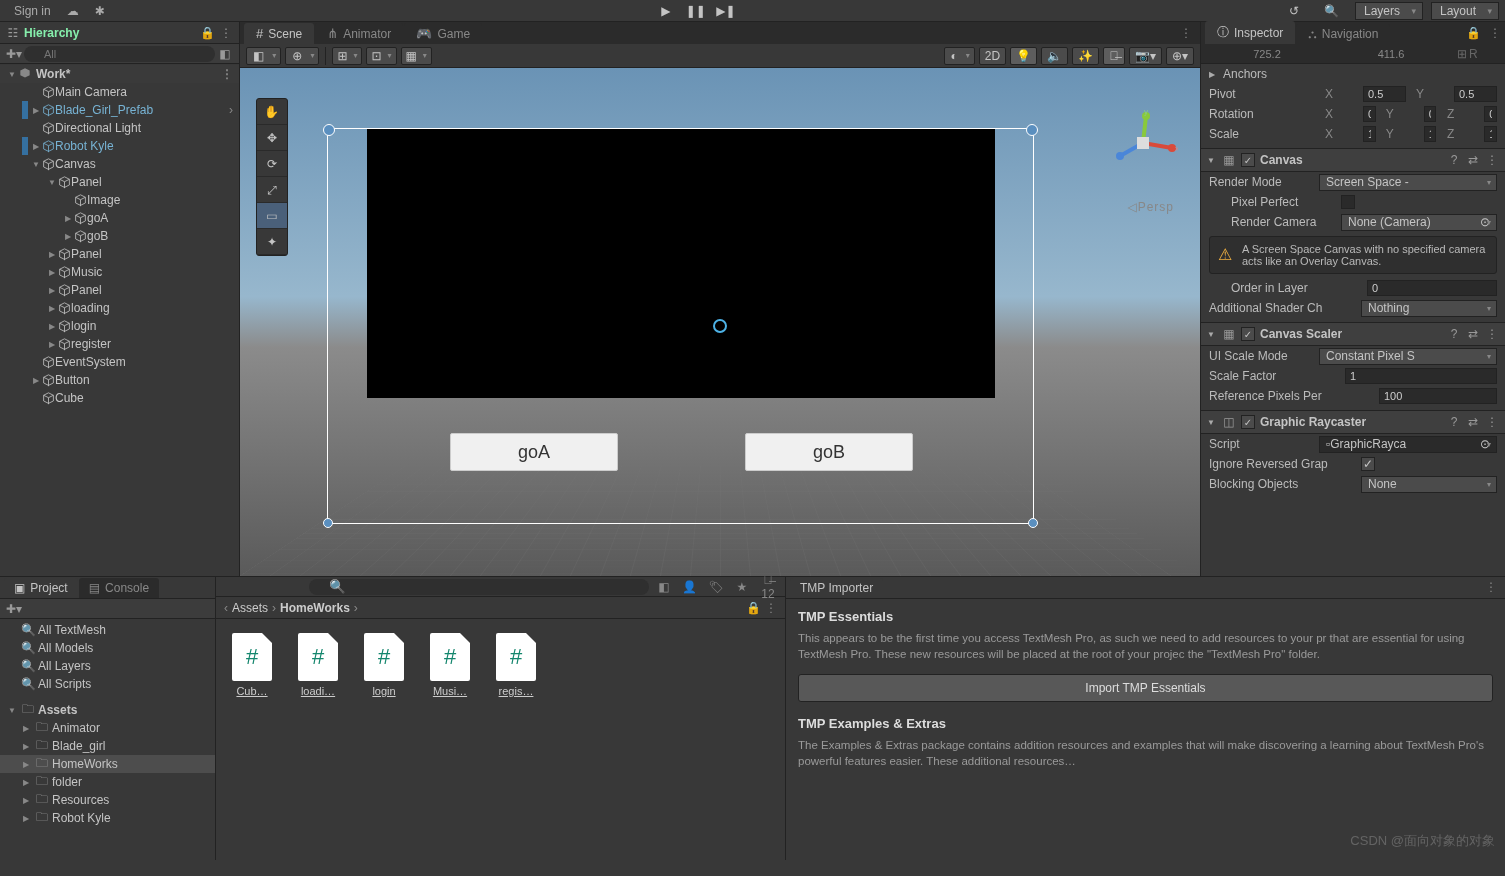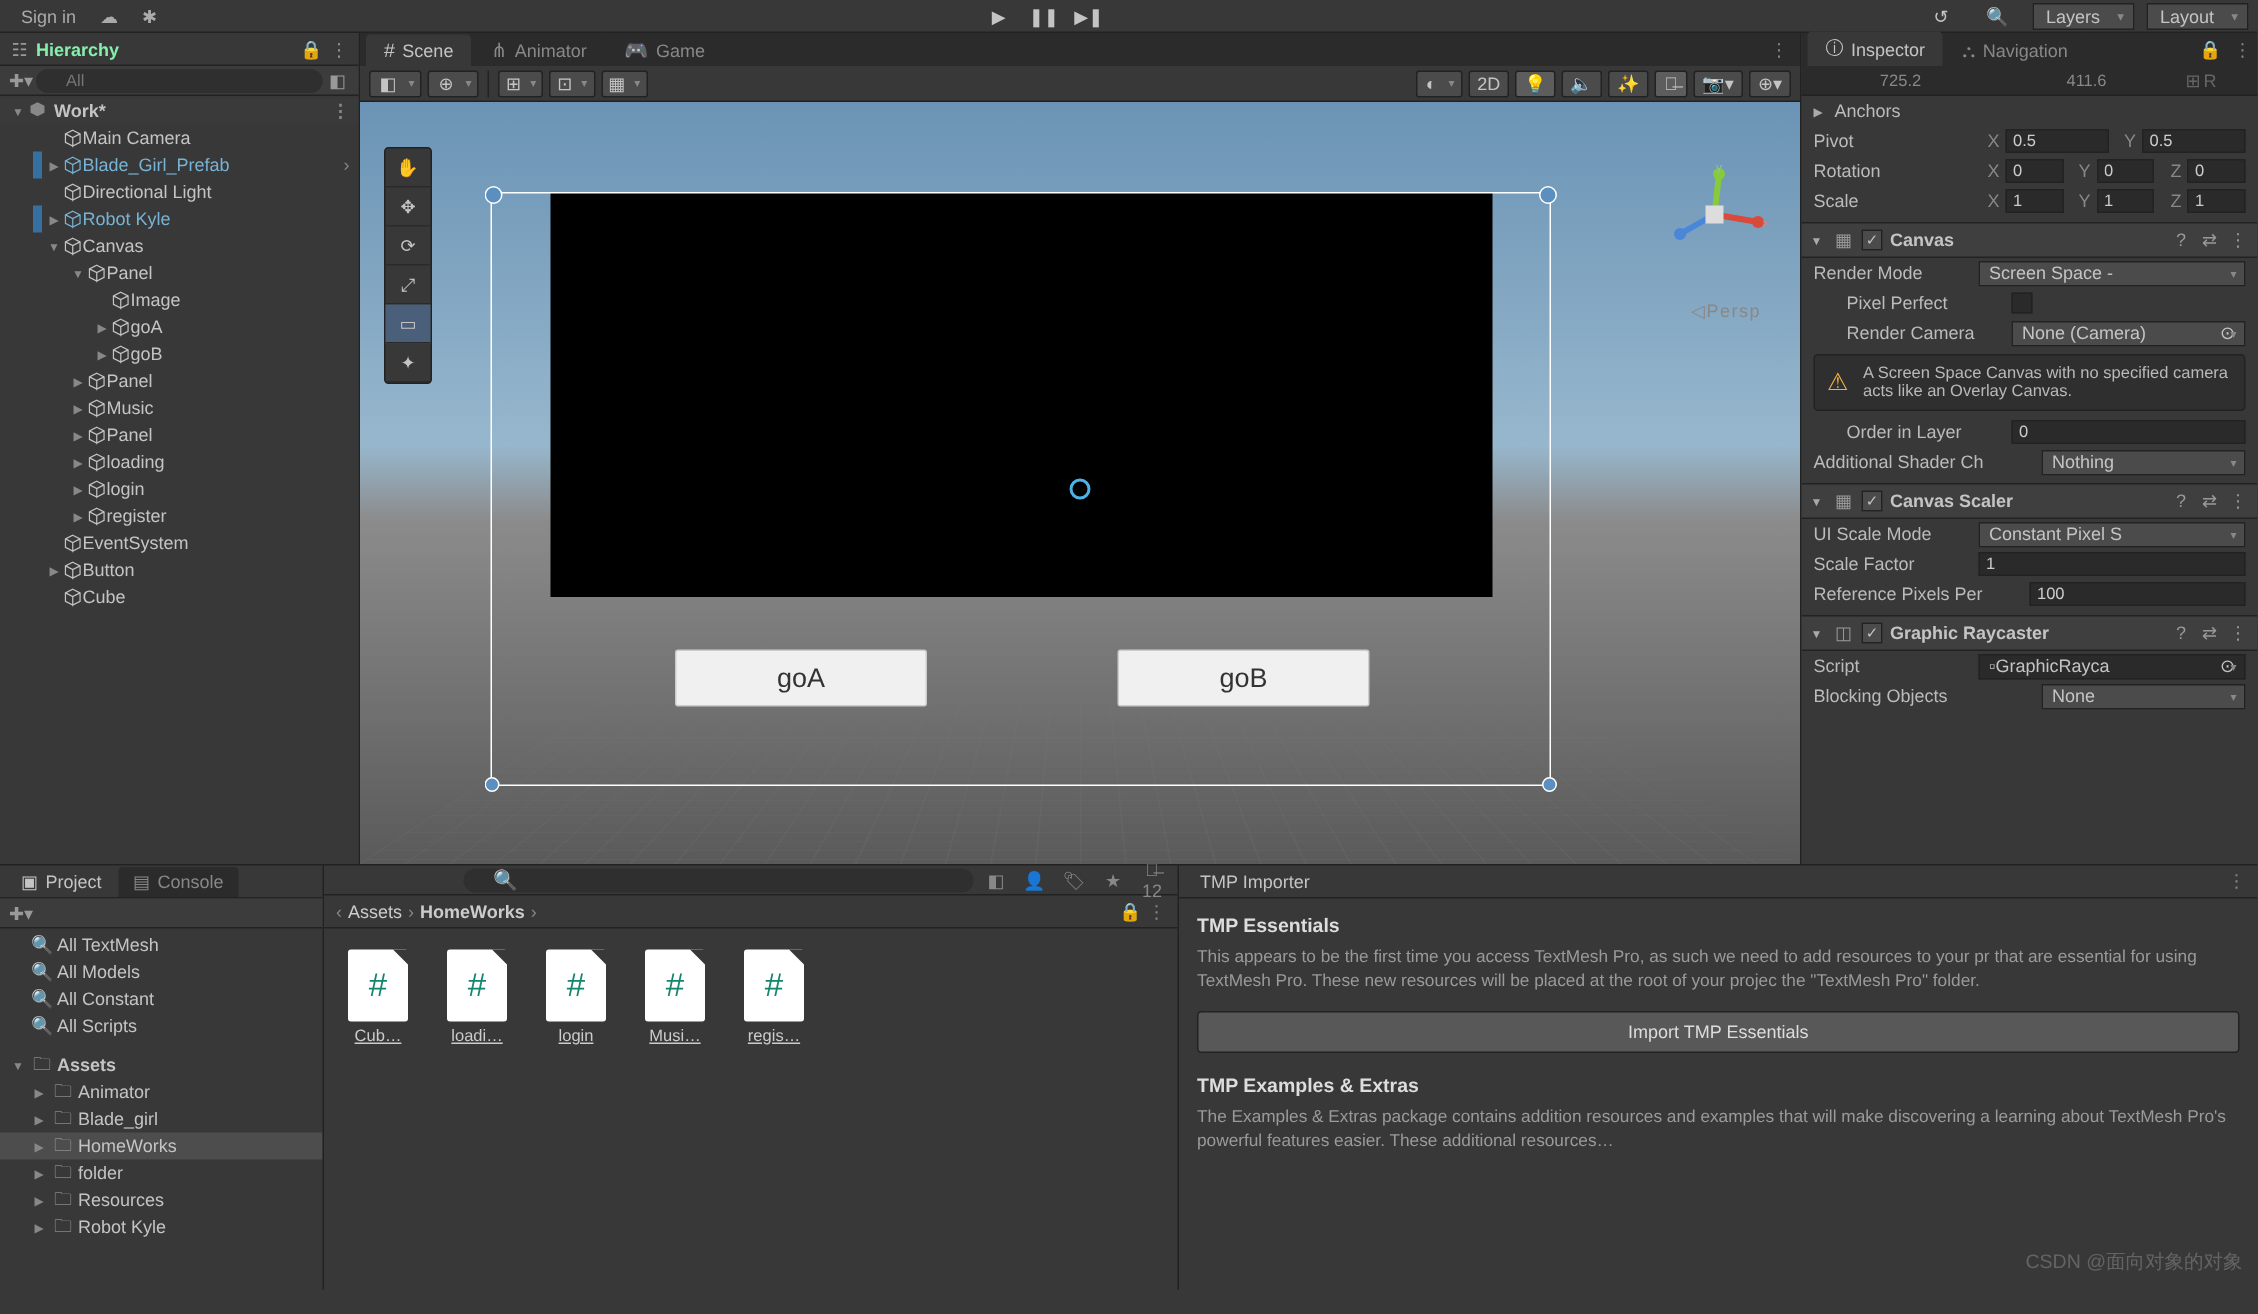--- a/index.html
+++ b/index.html
@@ -61,21 +61,21 @@
 .tool-strip .tool { height:26px; display:flex; align-items:center; justify-content:center; border-bottom:1px solid #2a2a2a; }
 .tool-strip .tool.active { background:#4a607a; }
 
 .inspector-panel { width:304px; background:#383838; display:flex; flex-direction:column; }
 .insp-pretop { height:20px; display:flex; align-items:center; gap:8px; padding:0 8px; background:#2b2b2b; border-bottom:1px solid #222; }
 .insp-pretop .coord { font-size:11px; color:#888; flex:1; text-align:center; }
 .insp-body { flex:1; overflow:auto; }
 .insp-row { display:flex; align-items:center; height:20px; padding:0 8px; gap:4px; }
 .insp-row .lbl { width:106px; color:#bbb; }
 .insp-row .axis { width:14px; text-align:right; color:#888; }
-.insp-row input { flex:1; background:#2a2a2a; border:1px solid #222; color:#ccc; padding:1px 4px; height:16px; font-size:11px; min-width:0; }
+.insp-row input { flex:1; background:#2a2a2a; border:1px solid #222; color:#ccc; padding:1px 4px; height:16px; font-size:11px; min-width:0;margin-left:26px; }
 .insp-row .ddl { flex:1; background:#4b4b4b; border:1px solid #222; padding:1px 6px; height:17px; position:relative; display:flex; align-items:center; }
 .insp-row .ddl::after { content:"▾"; position:absolute; right:5px; font-size:8px; color:#888; }
 .comp-hdr { height:24px; display:flex; align-items:center; padding:0 6px; gap:5px; background:#3f3f3f; border-top:1px solid #222; border-bottom:1px solid #222; margin-top:4px; }
 .comp-hdr .fold { width:10px; color:#aaa; font-size:8px; }
 .comp-hdr .chk { width:14px; height:14px; border:1px solid #222; background:#4b4b4b; display:flex; align-items:center; justify-content:center; }
 .comp-hdr .chk::after{content:"✓";font-size:10px;}
 .comp-hdr .title { flex:1; font-weight:bold; }
 .comp-hdr .ico { width:14px; color:#999; text-align:center; }
 .warning-box { margin:4px 8px; background:#2f2f2f; border:1px solid #222; padding:6px 8px 6px 32px; position:relative; font-size:11px; color:#b9b9b9; border-radius:3px; }
 .warning-box::before { content:"⚠"; position:absolute; left:8px; top:8px; color:#f0b040; font-size:16px; }
@@ -502,20 +502,24 @@
         </div>
       <div class="insp-row">
           <span class="lbl">Script</span>
           <div class="ddl" style="background:#2a2a2a">
             <span>▫</span>
             <span>GraphicRayca</span>
             <span style="margin-left:auto">⊙</span>
           </div>
         </div>
       <div class="insp-row">
+          <span class="lbl" style="width:148px">Ignore Reversed Grap</span>
+          <span class="check-sm">✓</span>
+        </div>
+      <div class="insp-row">
           <span class="lbl" style="width:148px">Blocking Objects</span>
           <div class="ddl">None</div>
         </div>
     </div>
   </div>
 </div>
 
 <div class="bottom-row">
   <div class="project-col">
     <div class="proj-tabs">
@@ -539,21 +543,21 @@
             <span>All TextMesh</span>
           </div>
           <div class="ptr">
             <span class="fold"></span>
             <span class="ficon">🔍</span>
             <span>All Models</span>
           </div>
           <div class="ptr">
             <span class="fold"></span>
             <span class="ficon">🔍</span>
-            <span>All Constant</span>
+            <span>All Layers</span>
           </div>
           <div class="ptr">
             <span class="fold"></span>
             <span class="ficon">🔍</span>
             <span>All Scripts</span>
           </div>
         </div>
       <div style="height:8px"></div>
       <div class="ptr">
           <span class="fold">▼</span>

